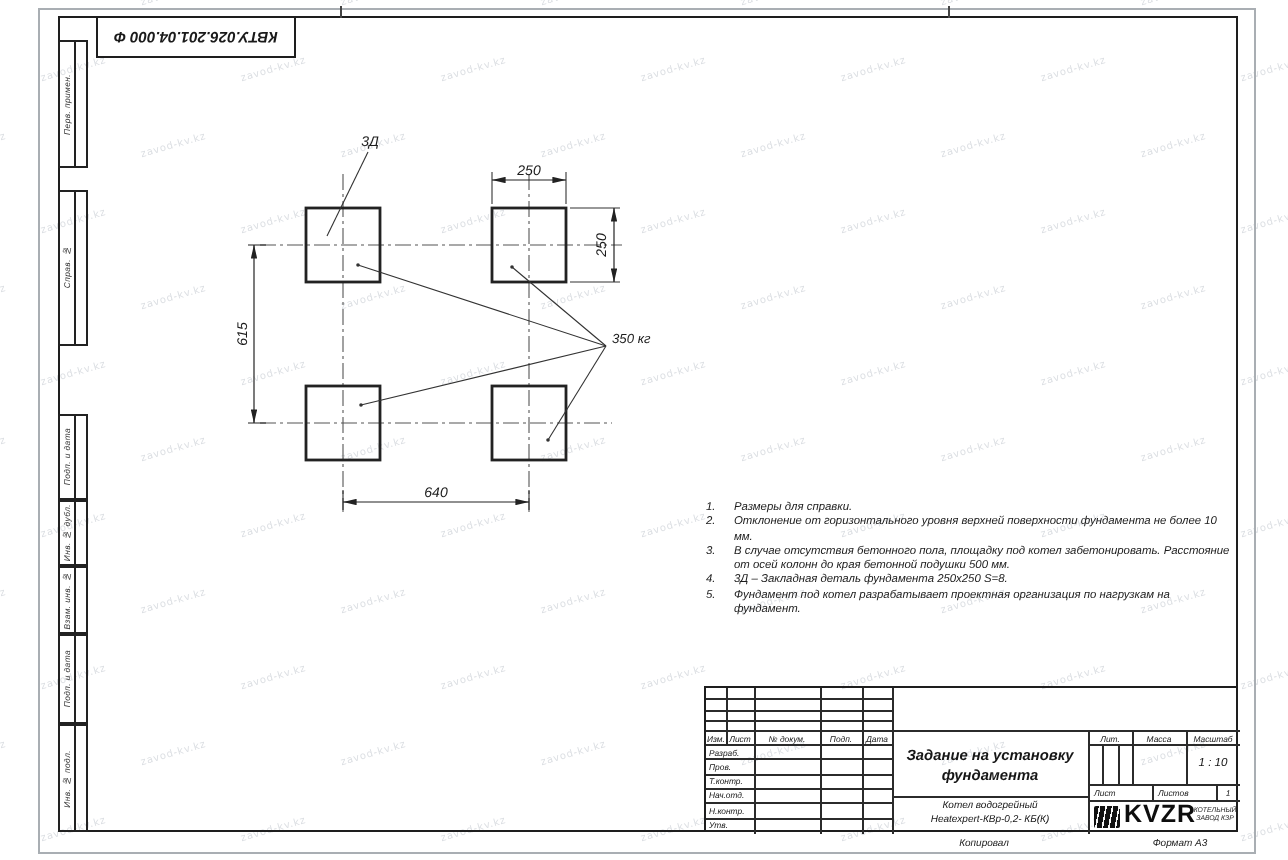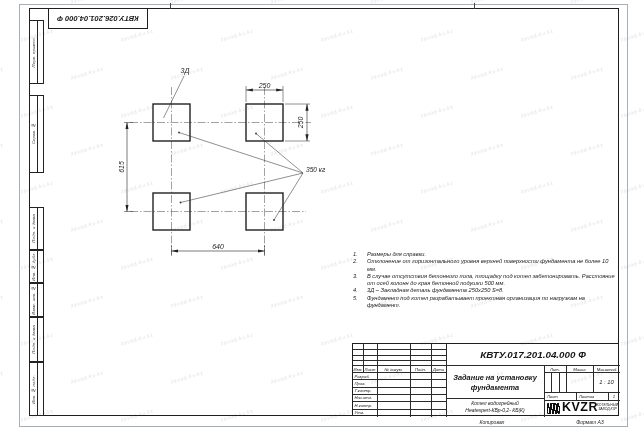--- a/index.html
+++ b/index.html
@@ -302,21 +302,20 @@
     <div class="hl" style="left:0;top:15.7px;width:93px"></div>
     <div class="hl" style="left:0;top:35.3px;width:93px"></div>
     <div class="hl" style="left:0;top:42.6px;width:93px"></div>
     <div class="hl" style="left:0;top:50px;width:93px"></div>
     <div class="hl" style="left:0;top:57.3px;width:93px"></div>
     <div class="hl" style="left:0;top:64.6px;width:93px"></div>
     <div class="hl" style="left:93px;top:54px;width:98px"></div>
     <div class="hl" style="left:191px;top:48px;width:76px"></div>
     <div class="hl" style="left:191px;top:56px;width:76px"></div>
 
-    <div class="tbt docnum c">КВТУ.017.201.04.000 Ф</div>
     <div class="tbt small c" style="left:0;top:22.5px;width:10px">Изм.</div>
     <div class="tbt small c" style="left:10px;top:22.5px;width:14px">Лист</div>
     <div class="tbt small c" style="left:24px;top:22.5px;width:33px">№ докум.</div>
     <div class="tbt small c" style="left:57px;top:22.5px;width:21px">Подп.</div>
     <div class="tbt small c" style="left:78px;top:22.5px;width:15px">Дата</div>
 
     <div class="tbt small" style="left:1.5px;top:29.5px">Разраб.</div>
     <div class="tbt small" style="left:1.5px;top:36.8px">Пров.</div>
     <div class="tbt small" style="left:1.5px;top:44.1px">Т.контр.</div>
     <div class="tbt small" style="left:1.5px;top:51.4px">Нач.отд.</div>

